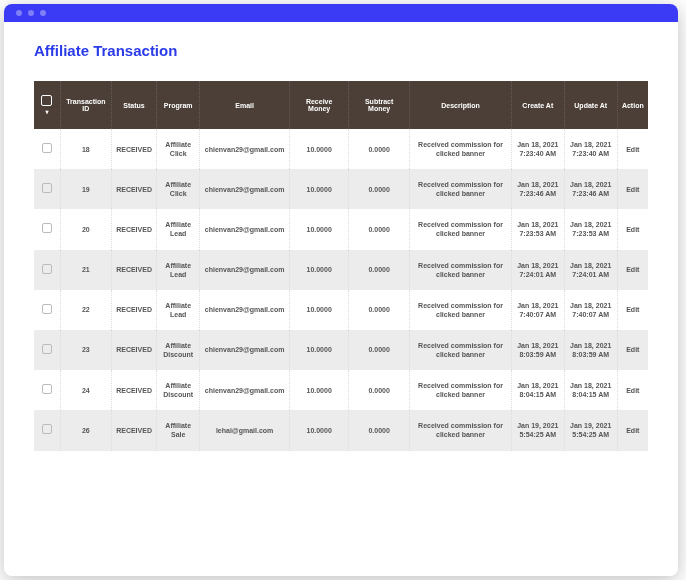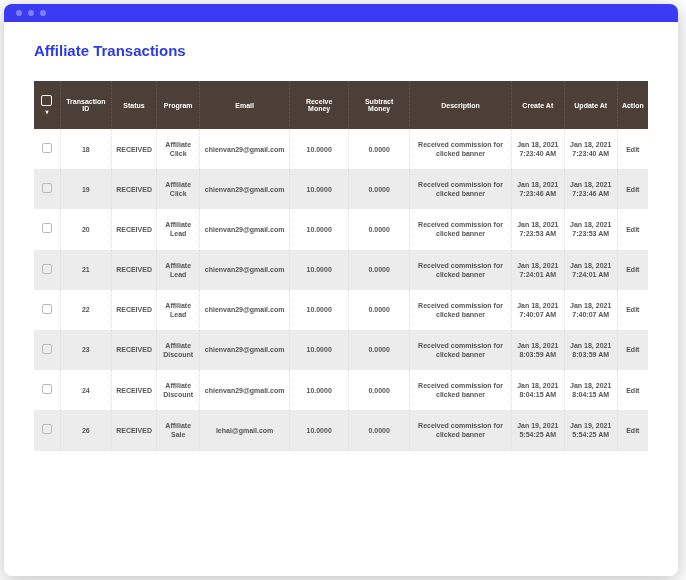--- a/index.html
+++ b/index.html
@@ -111,21 +111,21 @@
 </head>
 <body>
 
 <div class="window">
   <div class="title-bar">
     <span class="dot"></span>
     <span class="dot"></span>
     <span class="dot"></span>
   </div>
   <div class="content">
-    <h1 class="page-title">Affiliate Transactions</h1>
+    <h1 class="page-title">Affiliate Transaction</h1>
 
     <table>
       <thead>
         <tr>
           <th class="col-check">
             <span class="header-checkbox"></span>
             <span class="sort-arrow">▾</span>
           </th>
           <th class="col-id">Transaction ID</th>
           <th class="col-status">Status</th>

